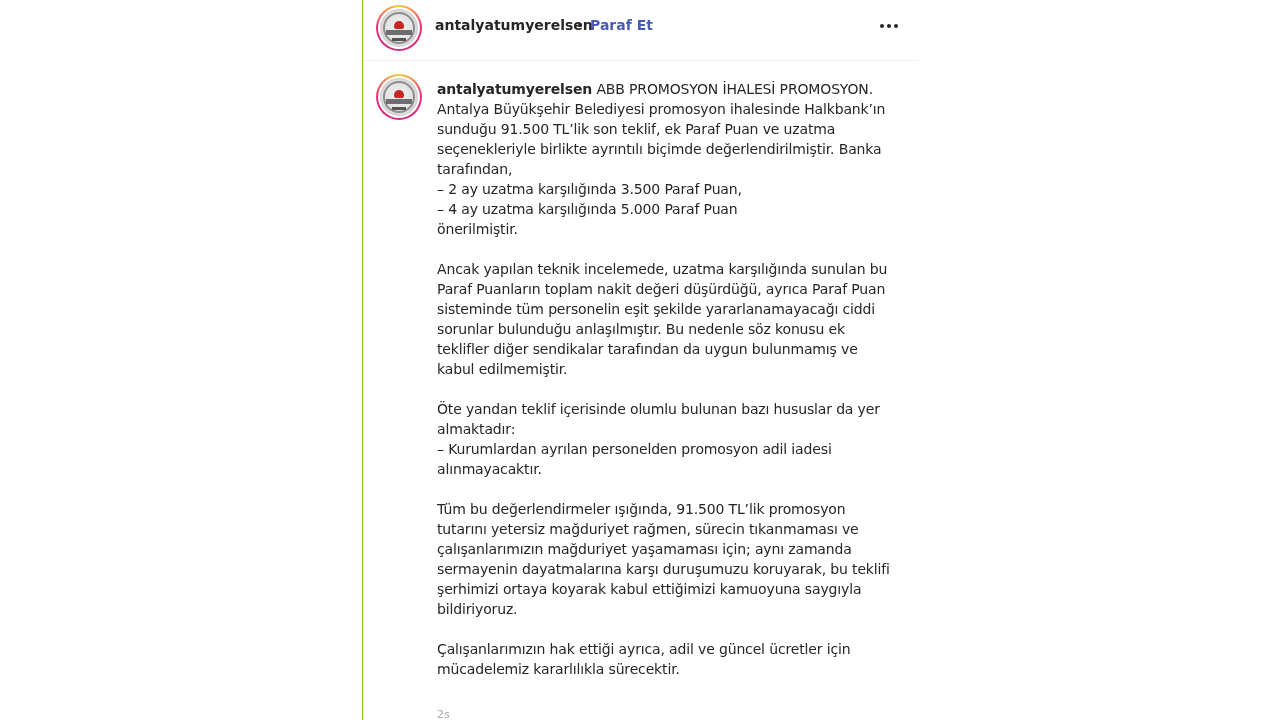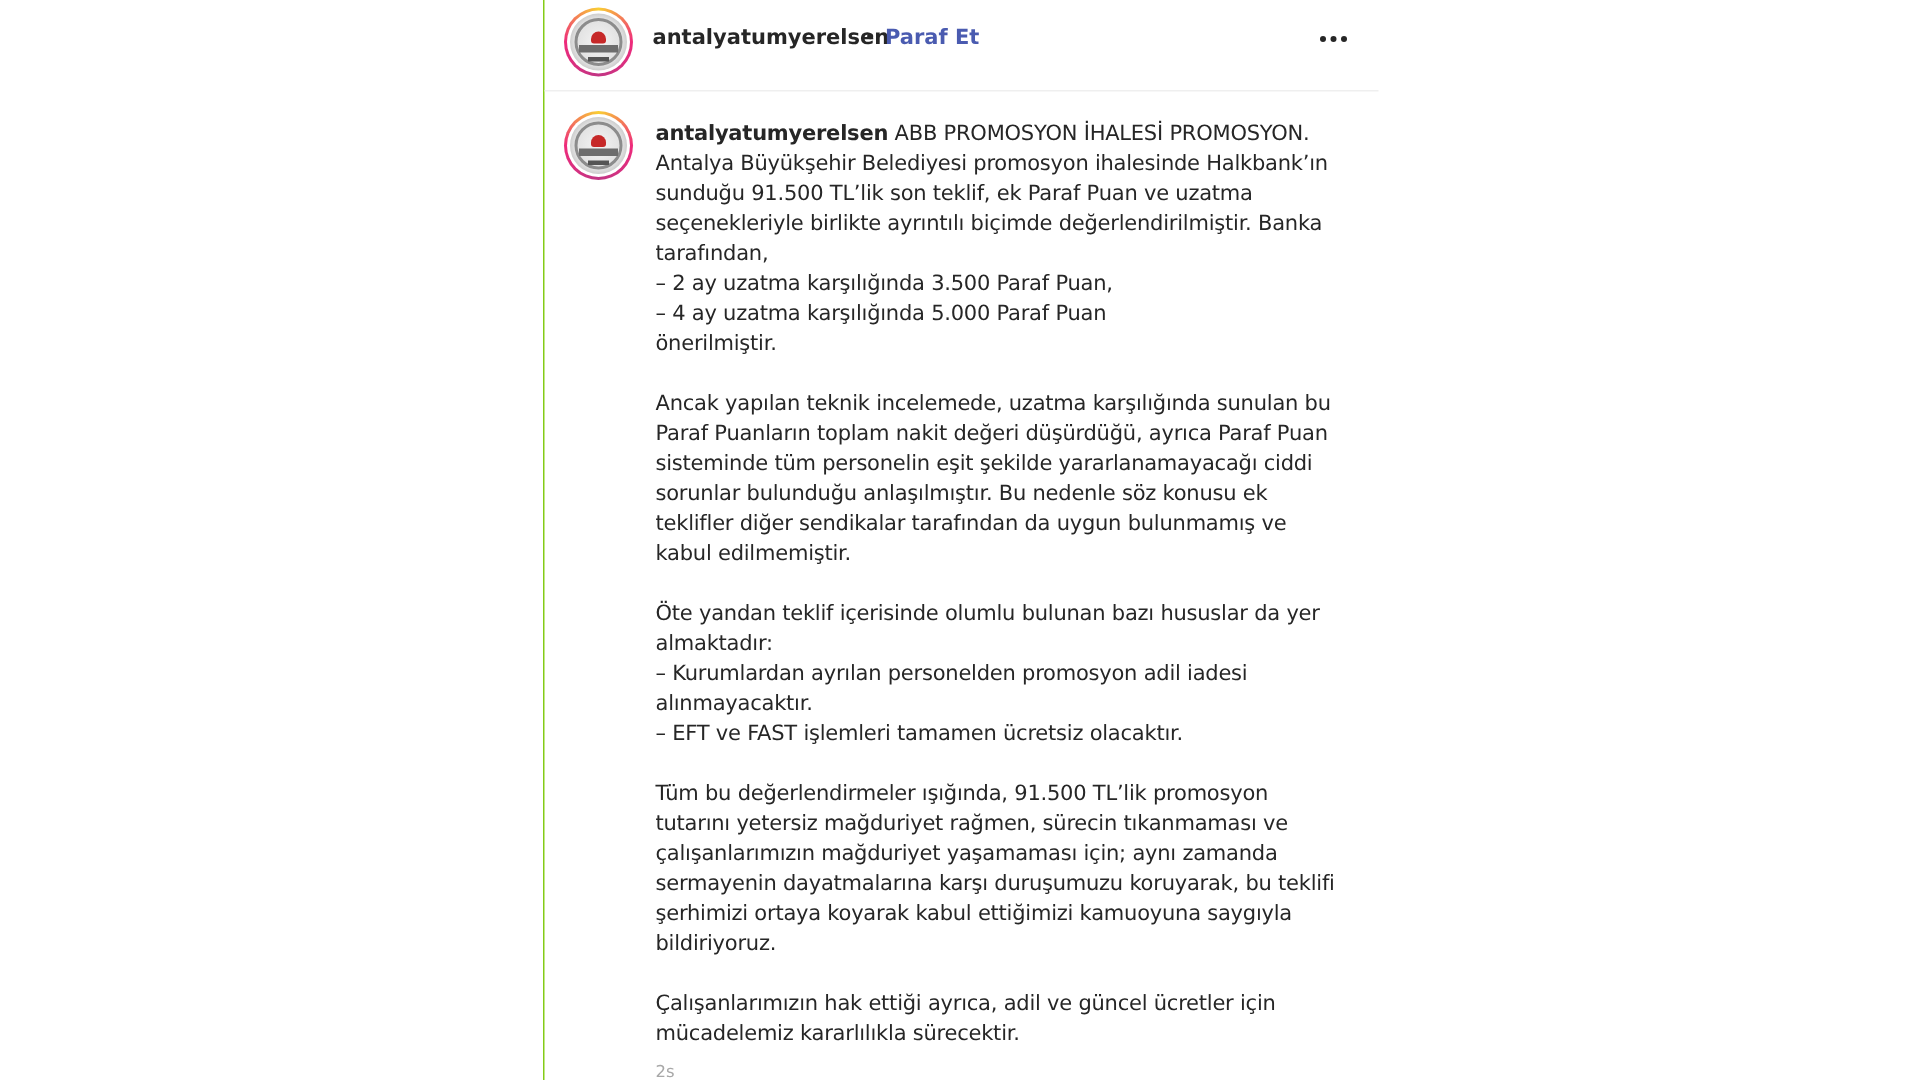--- a/index.html
+++ b/index.html
@@ -196,21 +196,20 @@
     <span class="line">Paraf Puanların toplam nakit değeri düşürdüğü, ayrıca Paraf Puan</span>
     <span class="line">sisteminde tüm personelin eşit şekilde yararlanamayacağı ciddi</span>
     <span class="line">sorunlar bulunduğu anlaşılmıştır. Bu nedenle söz konusu ek</span>
     <span class="line">teklifler diğer sendikalar tarafından da uygun bulunmamış ve</span>
     <span class="line">kabul edilmemiştir.</span>
     <span class="blank"></span>
     <span class="line">Öte yandan teklif içerisinde olumlu bulunan bazı hususlar da yer</span>
     <span class="line">almaktadır:</span>
     <span class="line">– Kurumlardan ayrılan personelden promosyon adil iadesi</span>
     <span class="line">alınmayacaktır.</span>
-    <span class="line">– EFT ve FAST işlemleri tamamen ücretsiz olacaktır.</span>
     <span class="blank"></span>
     <span class="line">Tüm bu değerlendirmeler ışığında, 91.500 TL’lik promosyon</span>
     <span class="line">tutarını yetersiz mağduriyet rağmen, sürecin tıkanmaması ve</span>
     <span class="line">çalışanlarımızın mağduriyet yaşamaması için; aynı zamanda</span>
     <span class="line">sermayenin dayatmalarına karşı duruşumuzu koruyarak, bu teklifi</span>
     <span class="line">şerhimizi ortaya koyarak kabul ettiğimizi kamuoyuna saygıyla</span>
     <span class="line">bildiriyoruz.</span>
     <span class="blank"></span>
     <span class="line">Çalışanlarımızın hak ettiği ayrıca, adil ve güncel ücretler için</span>
     <span class="line">mücadelemiz kararlılıkla sürecektir.</span>

